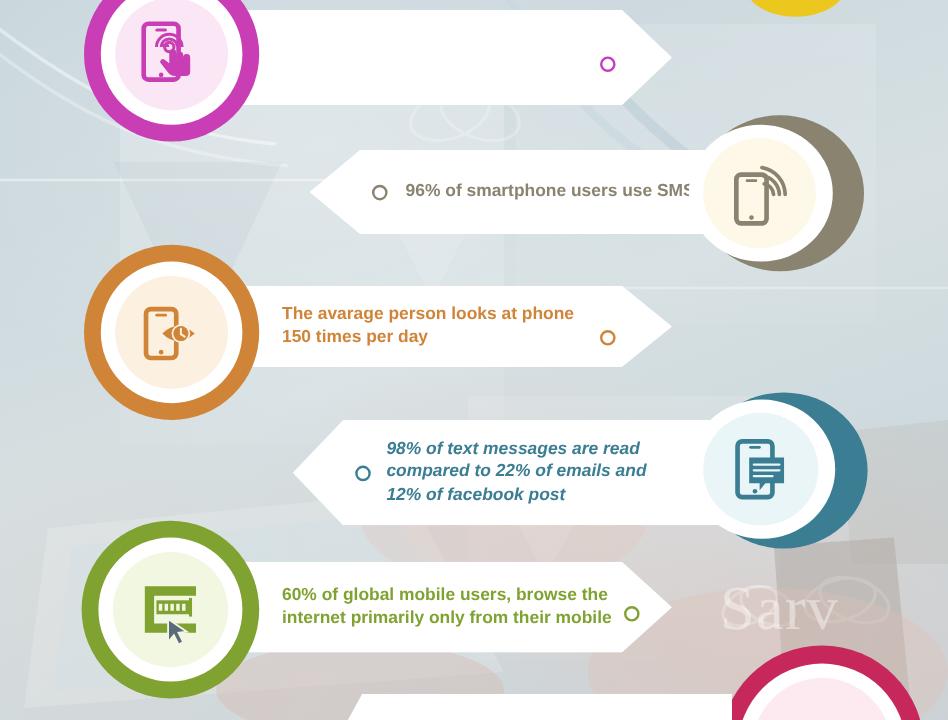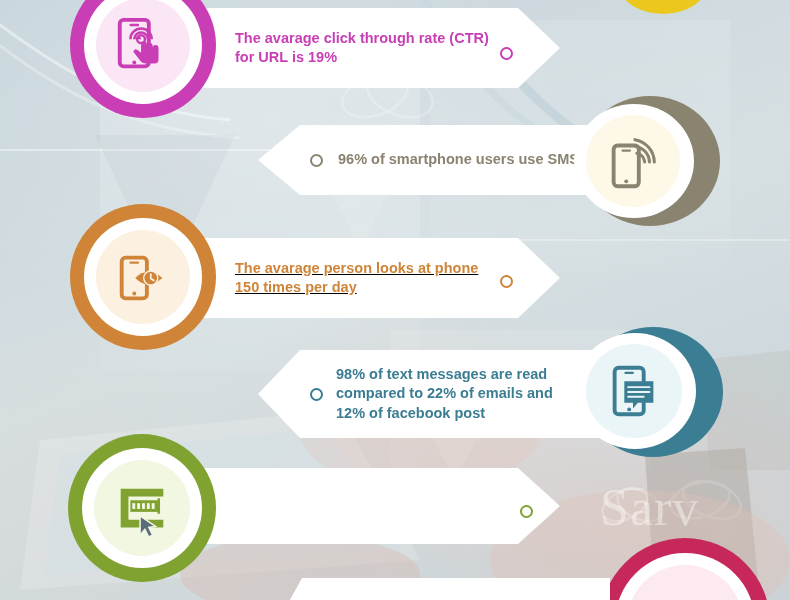--- a/index.html
+++ b/index.html
@@ -193,22 +193,20 @@
   </div>
 
   <div class="edge-circle yellow-top"></div>
   <div class="edge-circle crimson-bottom-ring"></div>
   <div class="edge-circle crimson-bottom-white"></div>
   <div class="edge-circle crimson-bottom-inner"></div>
 
   <div class="row">
 
     <div class="callout callout-right" style="left:180px; top:8px; width:380px; height:80px;">
-      <div class="callout-text" style="margin-left:55px; font-size:14.5px; color:#c93eb5;">The avarage click through rate (CTR)
-for URL is 19%</div>
       <span class="bullet-ring" style="left:320px; top:39px; color:#c93eb5;"></span>
     </div>
 
     <div class="badge-ring" style="left:70px; top:-28px; width:146px; height:146px; background:#c93eb5;"></div>
     <div class="badge-white" style="left:84px; top:-14px; width:118px; height:118px;"></div>
     <div class="badge-disc" style="left:96px; top:-2px; width:94px; height:94px; background:#fbe6f5;">
       <span class="icon-wrap">
         <svg viewBox="0 0 64 64" fill="#c93eb5">
           <rect x="8" y="6" width="30" height="48" rx="4" fill="none" stroke="#c93eb5" stroke-width="4"></rect>
           <rect x="18" y="10" width="10" height="2.6" rx="1.3"></rect>
@@ -241,21 +239,21 @@
             <path d="M 36 24 a 10 10 0 0 1 8 9"></path>
             <path d="M 35 17 a 17 17 0 0 1 14 16"></path>
             <path d="M 34 10 a 24 24 0 0 1 20 23"></path>
           </g>
         </svg>
       </span>
     </div>
   </div>
 
   <div class="row">
-    <div class="callout callout-right" style="left:180px; top:238px; width:380px; height:80px;text-decoration:underline;">
+    <div class="callout callout-right" style="left:180px; top:238px; width:380px; height:68px;">
       <div class="callout-text" style="margin-left:55px; font-size:14.5px; color:#cf8437;">The avarage person looks at phone
 150 times per day</div>
       <span class="bullet-ring" style="left:320px; top:37px; color:#cf8437;"></span>
     </div>
     <div class="badge-ring" style="left:70px; top:204px; width:146px; height:146px; background:#cf8437;"></div>
     <div class="badge-white" style="left:84px; top:218px; width:118px; height:118px;"></div>
     <div class="badge-disc" style="left:96px; top:230px; width:94px; height:94px; background:#fcf0e0;">
       <span class="icon-wrap">
         <svg viewBox="0 0 64 64" fill="#cf8437">
           <rect x="10" y="12" width="26" height="42" rx="4" fill="none" stroke="#cf8437" stroke-width="4"></rect>
@@ -264,21 +262,21 @@
           <path d="M 24 33 q 13 -13 28 0 q -15 13 -28 0 z"></path>
           <circle cx="40" cy="33" r="8" fill="#fcf0e0"></circle>
           <circle cx="40" cy="33" r="6.5" fill="#cf8437"></circle>
           <path d="M 40 29 v 4.6 l 3.2 2" stroke="#fcf0e0" stroke-width="1.8" fill="none" stroke-linecap="round"></path>
         </svg>
       </span>
     </div>
   </div>
 
   <div class="row">
-    <div class="callout callout-left" style="left:258px; top:350px; width:372px; height:88px;">
+    <div class="callout callout-left" style="left:244px; top:350px; width:372px; height:88px;font-style:italic;">
       <div class="callout-text" style="margin-left:78px; font-size:14.5px; color:#3b7d93;">98% of text messages are read
 compared to 22% of emails and
 12% of facebook post</div>
       <span class="bullet-ring" style="left:52px; top:38px; color:#3b7d93;"></span>
     </div>
     <div class="badge-ring" style="left:583px; top:327px; width:140px; height:130px; background:#3b7d93;"></div>
     <div class="badge-white" style="left:574px; top:333px; width:122px; height:116px;"></div>
     <div class="badge-disc" style="left:586px; top:344px; width:96px; height:94px; background:#eaf5f8;">
       <span class="icon-wrap">
         <svg viewBox="0 0 64 64" fill="#3b7d93">
@@ -291,20 +289,22 @@
             <line x1="26" y1="33" x2="48" y2="33"></line>
             <line x1="26" y1="38" x2="42" y2="38"></line>
           </g>
         </svg>
       </span>
     </div>
   </div>
 
   <div class="row">
     <div class="callout callout-right" style="left:180px; top:468px; width:380px; height:76px;">
+      <div class="callout-text" style="margin-left:55px; font-size:14.5px; color:#7fa231;">60% of global mobile users, browse the
+internet primarily only from their mobile</div>
       <span class="bullet-ring" style="left:340px; top:37px; color:#7fa231;"></span>
     </div>
     <div class="badge-ring" style="left:68px; top:434px; width:148px; height:148px; background:#7fa231;"></div>
     <div class="badge-white" style="left:82px; top:448px; width:120px; height:120px;"></div>
     <div class="badge-disc" style="left:94px; top:460px; width:96px; height:96px; background:#f1f7e0;">
       <span class="icon-wrap">
         <svg viewBox="0 0 64 64" fill="#7fa231">
           <path d="M 10 12 h 44 v 8 h -36 v 24 h 36 v 8 h -44 z"></path>
           <rect x="20" y="24" width="30" height="12" fill="#7fa231"></rect>
           <g fill="#f1f7e0">

